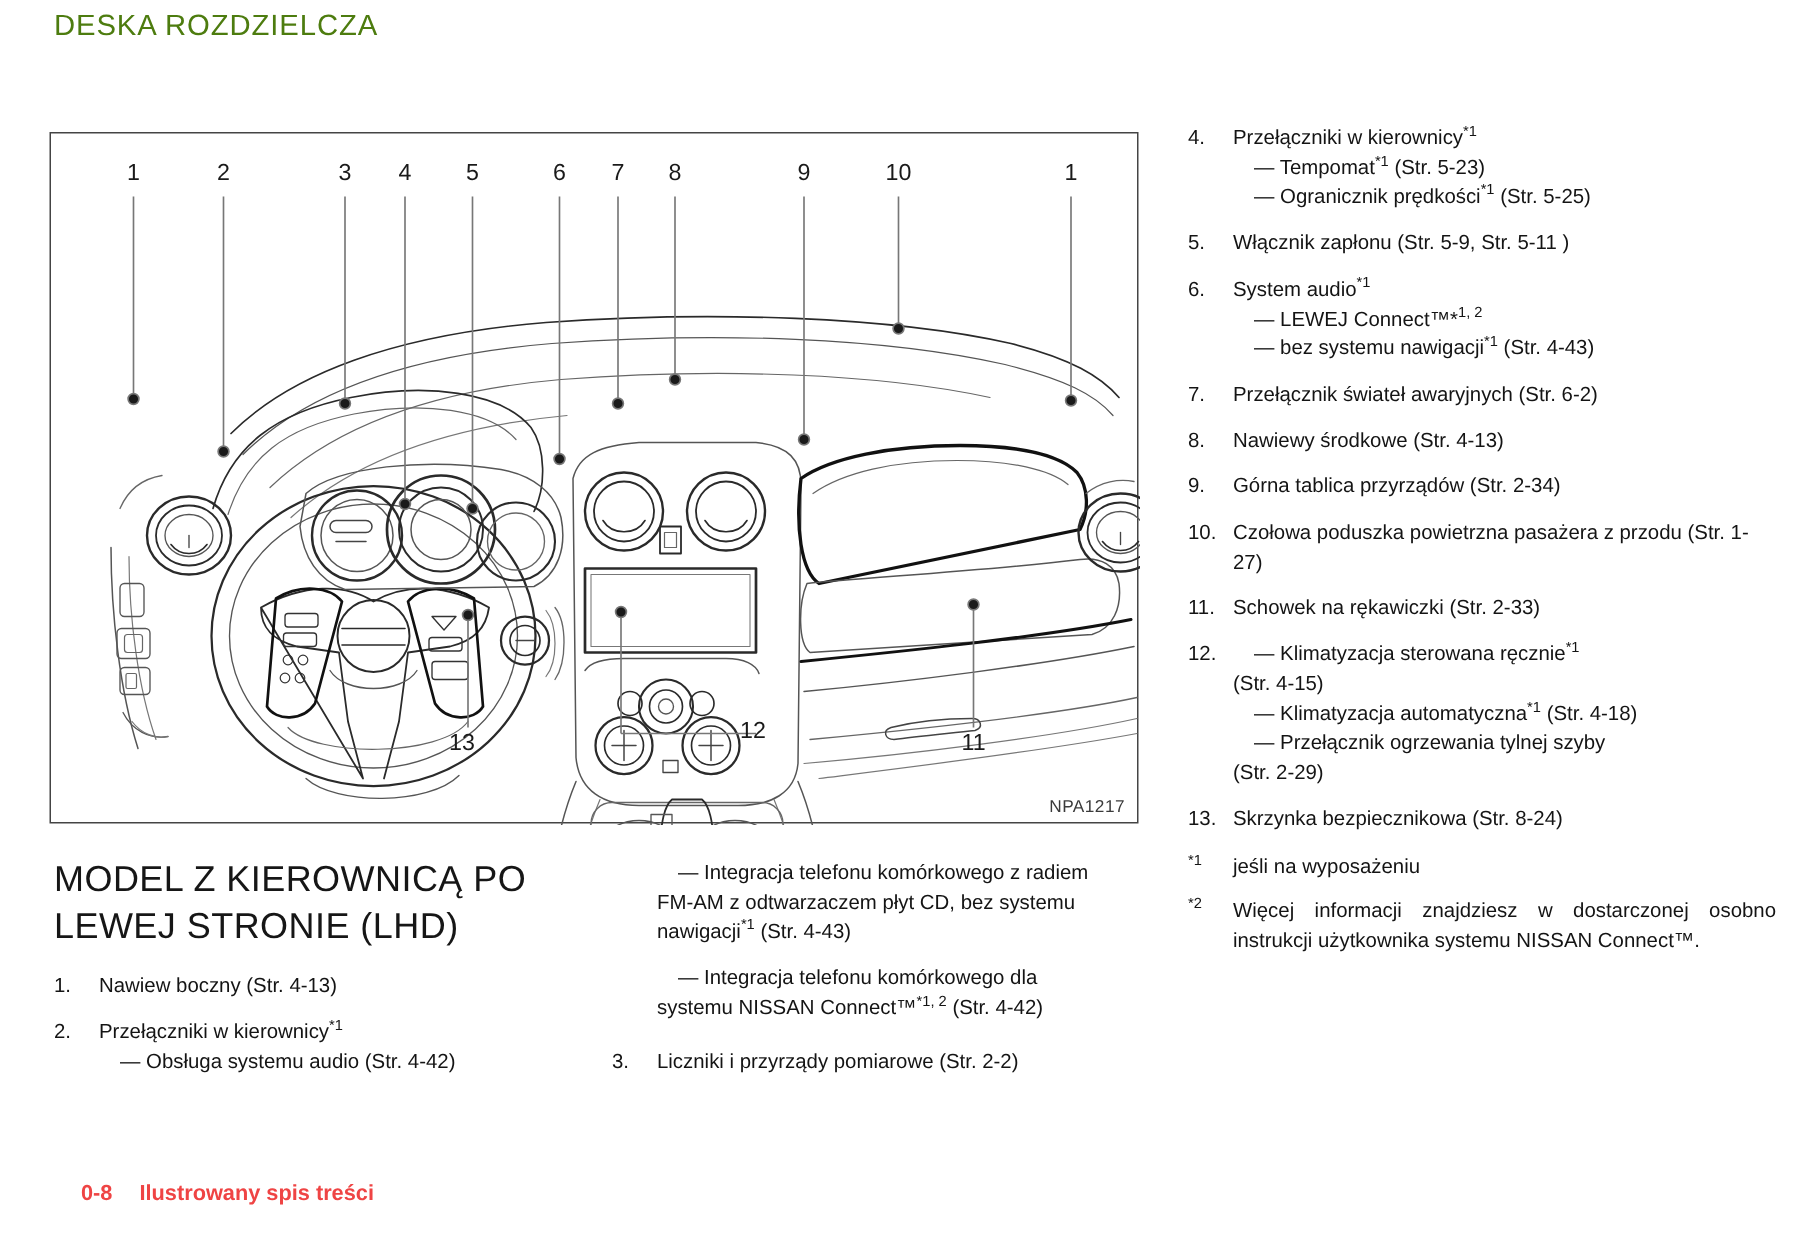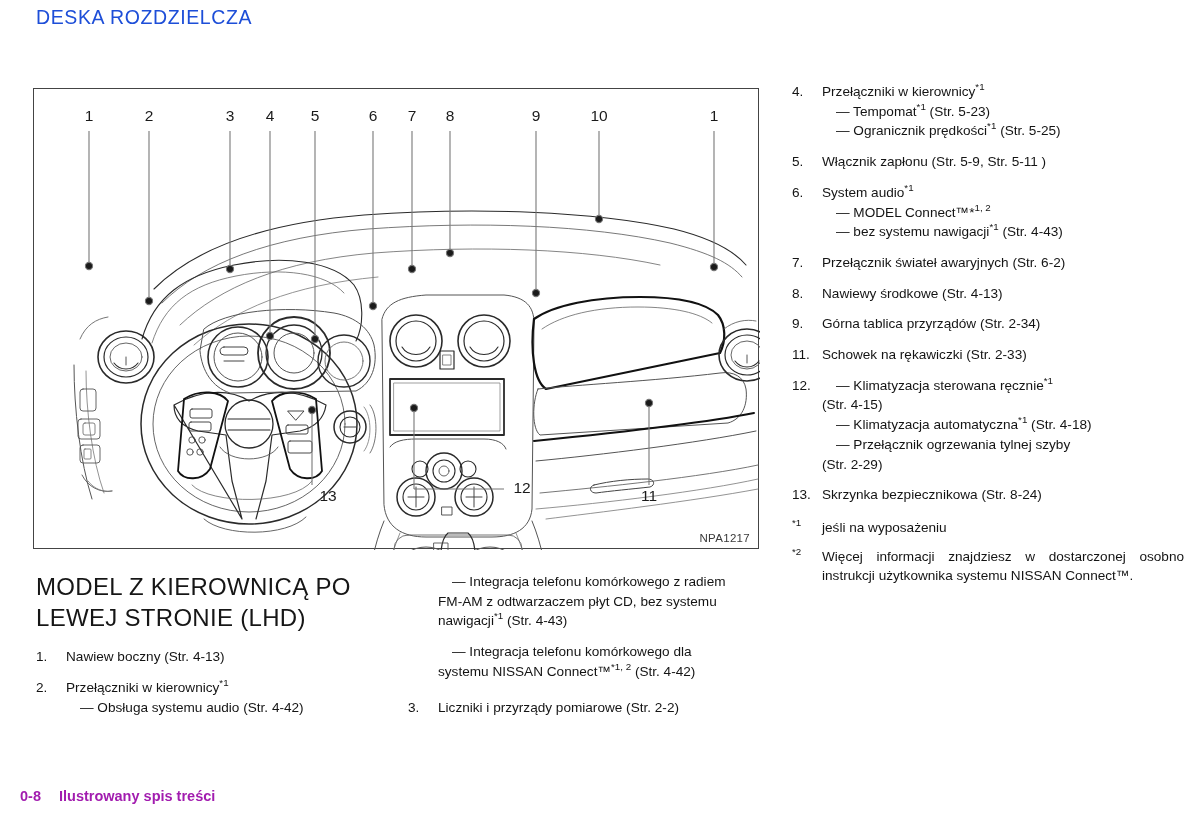--- a/index.html
+++ b/index.html
@@ -17,21 +17,21 @@
   }
 
   
   .page-title {
     position: absolute;
     left: 36px;
     top: 6px;
     font-size: 19.5px;
     letter-spacing: 0.6px;
     font-weight: 400;
-    color: #1d4ed8;
+    color: #4d7c0f;
   }
 
   
   .figure-frame {
     position: absolute;
     left: 33px;
     top: 88px;
     width: 726px;
     height: 461px;
     border: 1.5px solid #444;
@@ -121,25 +121,25 @@
   }
   .foot-mark {
     flex: 0 0 auto;
     width: 30px;
   }
   .foot-body { flex: 1 1 auto; }
 
   
   .footer {
     position: absolute;
-    left: 20px;
+    left: 54px;
     bottom: 22px;
     font-size: 14.5px;
     font-weight: bold;
-    color: #a21caf;
+    color: #ef4444;
   }
   .footer .pg { margin-right: 18px; }
 </style>
 </head>
 <body>
 
 <div class="page-title">DESKA ROZDZIELCZA</div>
 
 <div class="figure-frame">
 
@@ -320,22 +320,22 @@
   <div class="callout" style="left:196px; top:18px;">3</div>
   <div class="callout" style="left:236px; top:18px;">4</div>
   <div class="callout" style="left:281px; top:18px;">5</div>
   <div class="callout" style="left:339px; top:18px;">6</div>
   <div class="callout" style="left:378px; top:18px;">7</div>
   <div class="callout" style="left:416px; top:18px;">8</div>
   <div class="callout" style="left:502px; top:18px;">9</div>
   <div class="callout" style="left:565px; top:18px;">10</div>
   <div class="callout" style="left:680px; top:18px;">1</div>
   <div class="callout" style="left:615px; top:398px;">11</div>
-  <div class="callout" style="left:488px; top:390px;">12</div>
-  <div class="callout" style="left:294px; top:398px;">13</div>
+  <div class="callout" style="left:468px; top:390px;">12</div>
+  <div class="callout" style="left:274px; top:398px;">13</div>
 
   <div class="figure-id">NPA1217</div>
 </div>
 
 <div class="col col-left">
   <h2 class="sec-head">MODEL Z KIEROWNICĄ PO LEWEJ STRONIE (LHD)</h2>
 
   <div class="item">
     <span class="item-num">1.</span>
     <span class="item-body">Nawiew boczny (Str. 4-13)</span>
@@ -382,40 +382,44 @@
 
   <div class="item">
     <span class="item-num">5.</span>
     <span class="item-body">Włącznik zapłonu (Str. 5-9, Str. 5-11 )</span>
   </div>
 
   <div class="item">
     <span class="item-num">6.</span>
     <span class="item-body">
       <span>System audio</span><sup>*1</sup>
-      <span class="sub"><span>— MODEL Connect™*</span><sup>1, 2</sup><span></span></span>
+      <span class="sub"><span>— LEWEJ Connect™*</span><sup>1, 2</sup><span></span></span>
       <span class="sub"><span>— bez systemu nawigacji</span><sup>*1</sup><span> (Str. 4-43)</span></span>
     </span>
   </div>
 
   <div class="item">
     <span class="item-num">7.</span>
     <span class="item-body">Przełącznik świateł awaryjnych (Str. 6-2)</span>
   </div>
 
   <div class="item">
     <span class="item-num">8.</span>
     <span class="item-body">Nawiewy środkowe (Str. 4-13)</span>
   </div>
 
   <div class="item">
     <span class="item-num">9.</span>
     <span class="item-body">Górna tablica przyrządów (Str. 2-34)</span>
   </div>
 
+  <div class="item">
+    <span class="item-num">10.</span>
+    <span class="item-body">Czołowa poduszka powietrzna pasażera z przodu (Str. 1-27)</span>
+  </div>
 
   <div class="item">
     <span class="item-num">11.</span>
     <span class="item-body">Schowek na rękawiczki (Str. 2-33)</span>
   </div>
 
   <div class="item">
     <span class="item-num">12.</span>
     <span class="item-body">
       <span class="sub"><span>— Klimatyzacja sterowana ręcznie</span><sup>*1</sup></span>

